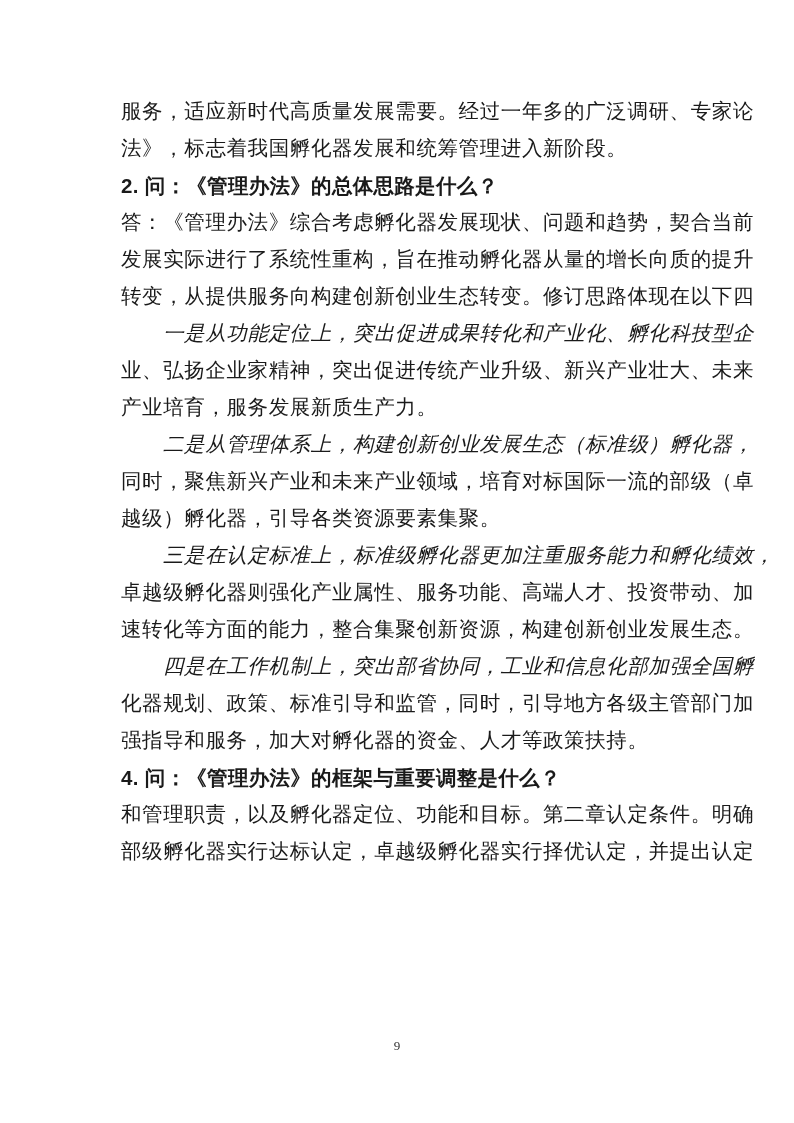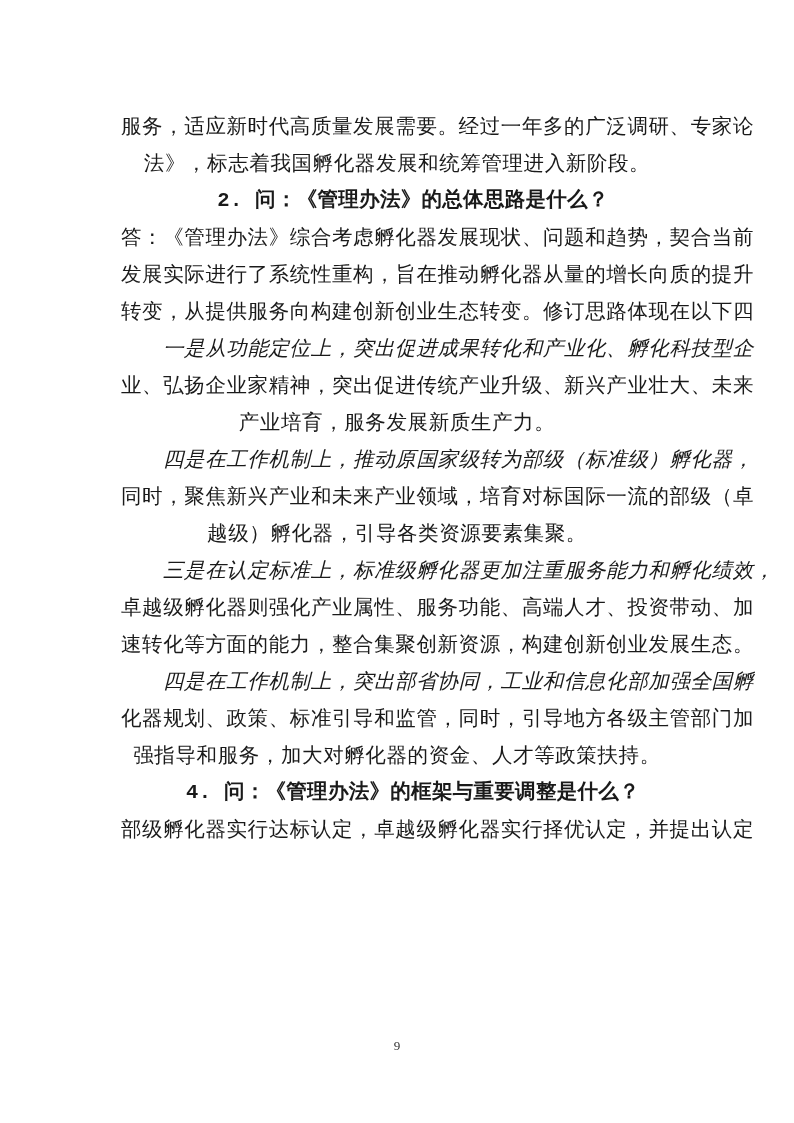--- a/index.html
+++ b/index.html
@@ -1,44 +1,45 @@
 <!DOCTYPE html>
 <html><head>
 <meta charset="utf-8">
 <style>
   html, body { margin: 0; padding: 0; background: #ffffff; }
   body { width: 794px; height: 1123px; position: relative; overflow: hidden;
          font-family: "DejaVu Serif", "Liberation Serif", serif; color: #1a1a1a; }
-  .page { position: absolute; left: 121px; top: 108px; width: 552px; text-align: center; }
+  .page { position: absolute; left: 121px; top: 93px; width: 552px; }
   .line { height: 37px; line-height: 37px; font-size: 20.5px; white-space: nowrap;
           letter-spacing: 0.6px; }
-  .q { font-family: Liberation Mono, monospace; font-weight: bold; letter-spacing: 0.3px; margin-left: 32px; }
+  .q { font-family: Liberation Sans, sans-serif; font-weight: bold; letter-spacing: 0.3px; }
   .indent { padding-left: 42px; font-style: italic; }
   .pagenum { position: absolute; top: 1038px; left: 0; width: 794px; text-align: center;
              font-size: 13px; font-family: "Liberation Serif", serif; color: #333; }
 </style>
 </head>
 <body>
 
 <div class="page">
   <div class="line">服务，适应新时代高质量发展需要。经过一年多的广泛调研、专家论</div>
   <div class="line">法》，标志着我国孵化器发展和统筹管理进入新阶段。</div>
   <div class="line q">2. 问：《管理办法》的总体思路是什么？</div>
   <div class="line">答：《管理办法》综合考虑孵化器发展现状、问题和趋势，契合当前</div>
   <div class="line">发展实际进行了系统性重构，旨在推动孵化器从量的增长向质的提升</div>
   <div class="line">转变，从提供服务向构建创新创业生态转变。修订思路体现在以下四</div>
   <div class="line indent">一是从功能定位上，突出促进成果转化和产业化、孵化科技型企</div>
   <div class="line">业、弘扬企业家精神，突出促进传统产业升级、新兴产业壮大、未来</div>
   <div class="line">产业培育，服务发展新质生产力。</div>
-  <div class="line indent">四是在工作机制上，推动原国家级转为部级（标准级）孵化器，</div>
+  <div class="line indent">二是从管理体系上，构建创新创业发展生态（标准级）孵化器，</div>
   <div class="line">同时，聚焦新兴产业和未来产业领域，培育对标国际一流的部级（卓</div>
   <div class="line">越级）孵化器，引导各类资源要素集聚。</div>
   <div class="line indent">三是在认定标准上，标准级孵化器更加注重服务能力和孵化绩效，</div>
   <div class="line">卓越级孵化器则强化产业属性、服务功能、高端人才、投资带动、加</div>
   <div class="line">速转化等方面的能力，整合集聚创新资源，构建创新创业发展生态。</div>
   <div class="line indent">四是在工作机制上，突出部省协同，工业和信息化部加强全国孵</div>
   <div class="line">化器规划、政策、标准引导和监管，同时，引导地方各级主管部门加</div>
   <div class="line">强指导和服务，加大对孵化器的资金、人才等政策扶持。</div>
   <div class="line q">4. 问：《管理办法》的框架与重要调整是什么？</div>
+  <div class="line">和管理职责，以及孵化器定位、功能和目标。第二章认定条件。明确</div>
   <div class="line">部级孵化器实行达标认定，卓越级孵化器实行择优认定，并提出认定</div>
 </div>
 
 <div class="pagenum">9</div>
 
 </body></html>

